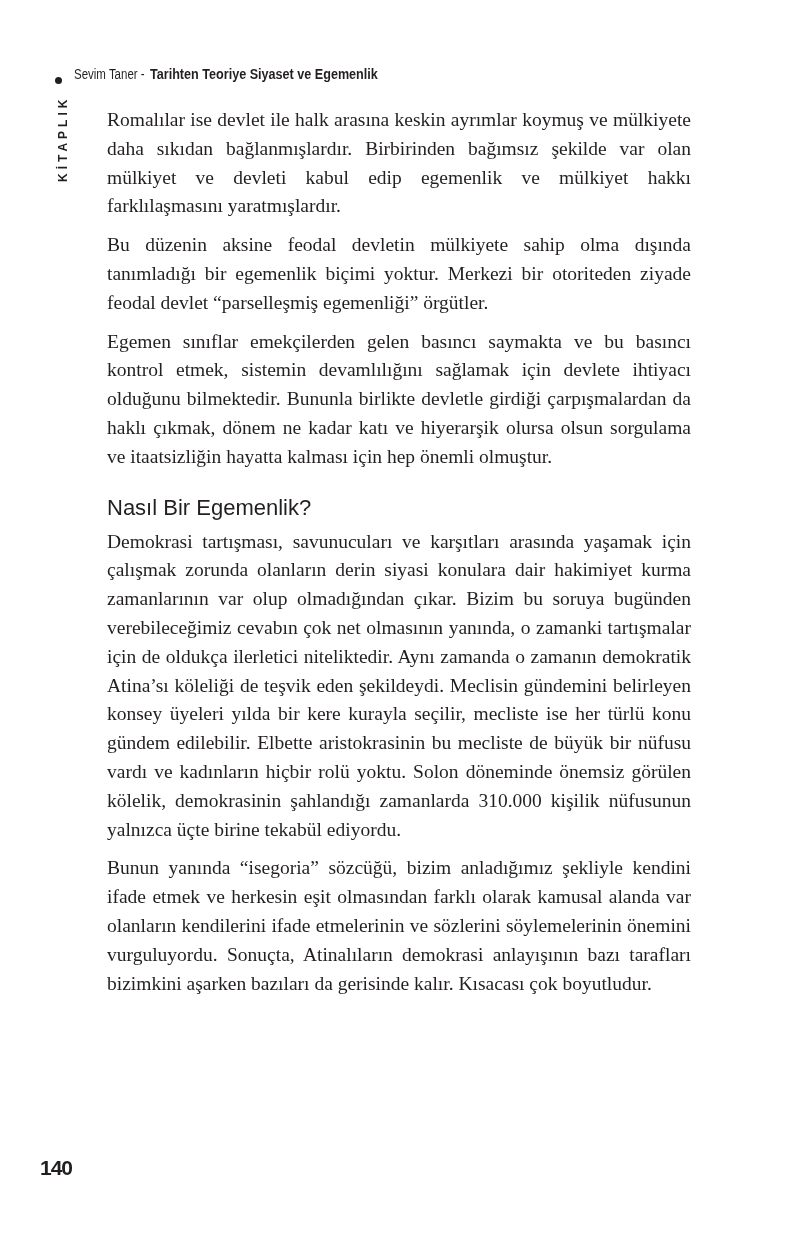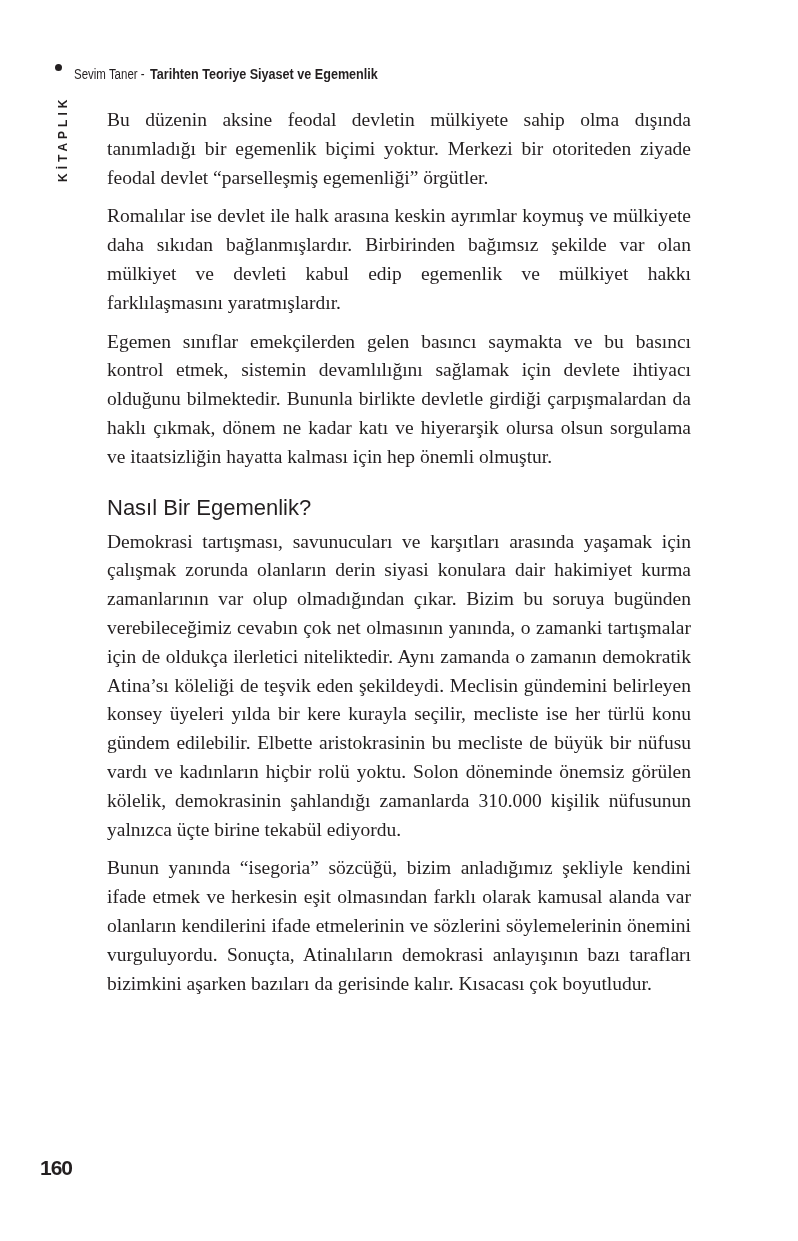--- a/index.html
+++ b/index.html
@@ -1,20 +1,20 @@
 <!DOCTYPE html>
 <html><head>
   <meta charset="utf-8">
   <style>
     html, body { margin: 0; padding: 0; background: #ffffff; }
     body { width: 798px; height: 1241px; position: relative; overflow: hidden; color: #231f20; }
     .header {
       position: absolute; left: 55px; top: 64px;
       font-family: "Liberation Sans", sans-serif; font-size: 14px; line-height: 20px;
-      display: flex; align-items: flex-start; white-space: nowrap;
+      display: flex; align-items: flex-end; white-space: nowrap;
     }
     .bullet { width: 7px; height: 7px; border-radius: 50%; background: #231f20; display: inline-block; margin-right: 12px; }
     .author { font-weight: normal; transform: scaleX(0.82); transform-origin: left center; display: inline-block; }
     .title { font-weight: bold; transform: scaleX(0.9); transform-origin: left center; display: inline-block; margin-left: -10px; }
     .side-label {
       position: absolute; left: 56px; top: 182px;
       transform: rotate(-90deg); transform-origin: left top;
       font-family: "Liberation Sans", sans-serif; font-weight: bold; font-size: 12px;
       letter-spacing: 4px; white-space: nowrap;
     }
@@ -39,21 +39,21 @@
 
 <div class="header">
   <span class="bullet"></span>
   <span class="author">Sevim Taner -</span>
   <span class="title">Tarihten Teoriye Siyaset ve Egemenlik</span>
 </div>
 
 <div class="side-label">KİTAPLIK</div>
 
 <div class="content">
+  <p>Romalılar ise devlet ile halk arasına keskin ayrımlar koymuş ve mülkiyete daha sıkıdan bağlanmışlardır. Birbirinden bağımsız şekilde var olan mülkiyet ve devleti kabul edip egemenlik ve mülkiyet hakkı farklılaşmasını yaratmışlardır.</p>
   <p>Bu düzenin aksine feodal devletin mülkiyete sahip olma dışında tanımladığı bir egemenlik biçimi yoktur. Merkezi bir otoriteden ziyade feodal devlet “parselleşmiş egemenliği” örgütler.</p>
-  <p>Romalılar ise devlet ile halk arasına keskin ayrımlar koymuş ve mülkiyete daha sıkıdan bağlanmışlardır. Birbirinden bağımsız şekilde var olan mülkiyet ve devleti kabul edip egemenlik ve mülkiyet hakkı farklılaşmasını yaratmışlardır.</p>
   <p>Egemen sınıflar emekçilerden gelen basıncı saymakta ve bu basıncı kontrol etmek, sistemin devamlılığını sağlamak için devlete ihtiyacı olduğunu bilmektedir. Bununla birlikte devletle girdiği çarpışmalardan da haklı çıkmak, dönem ne kadar katı ve hiyerarşik olursa olsun sorgulama ve itaatsizliğin hayatta kalması için hep önemli olmuştur.</p>
   <h2>Nasıl Bir Egemenlik?</h2>
   <p>Demokrasi tartışması, savunucuları ve karşıtları arasında yaşamak için çalışmak zorunda olanların derin siyasi konulara dair hakimiyet kurma zamanlarının var olup olmadığından çıkar. Bizim bu soruya bugünden verebileceğimiz cevabın çok net olmasının yanında, o zamanki tartışmalar için de oldukça ilerletici niteliktedir. Aynı zamanda o zamanın demokratik Atina’sı köleliği de teşvik eden şekildeydi. Meclisin gündemini belirleyen konsey üyeleri yılda bir kere kurayla seçilir, mecliste ise her türlü konu gündem edilebilir. Elbette aristokrasinin bu mecliste de büyük bir nüfusu vardı ve kadınların hiçbir rolü yoktu. Solon döneminde önemsiz görülen kölelik, demokrasinin şahlandığı zamanlarda 310.000 kişilik nüfusunun yalnızca üçte birine tekabül ediyordu.</p>
   <p>Bunun yanında “isegoria” sözcüğü, bizim anladığımız şekliyle kendini ifade etmek ve herkesin eşit olmasından farklı olarak kamusal alanda var olanların kendilerini ifade etmelerinin ve sözlerini söylemelerinin önemini vurguluyordu. Sonuçta, Atinalıların demokrasi anlayışının bazı tarafları bizimkini aşarken bazıları da gerisinde kalır. Kısacası çok boyutludur.</p>
 </div>
 
-<div class="page-number">160</div>
+<div class="page-number">140</div>
 
 </body></html>

